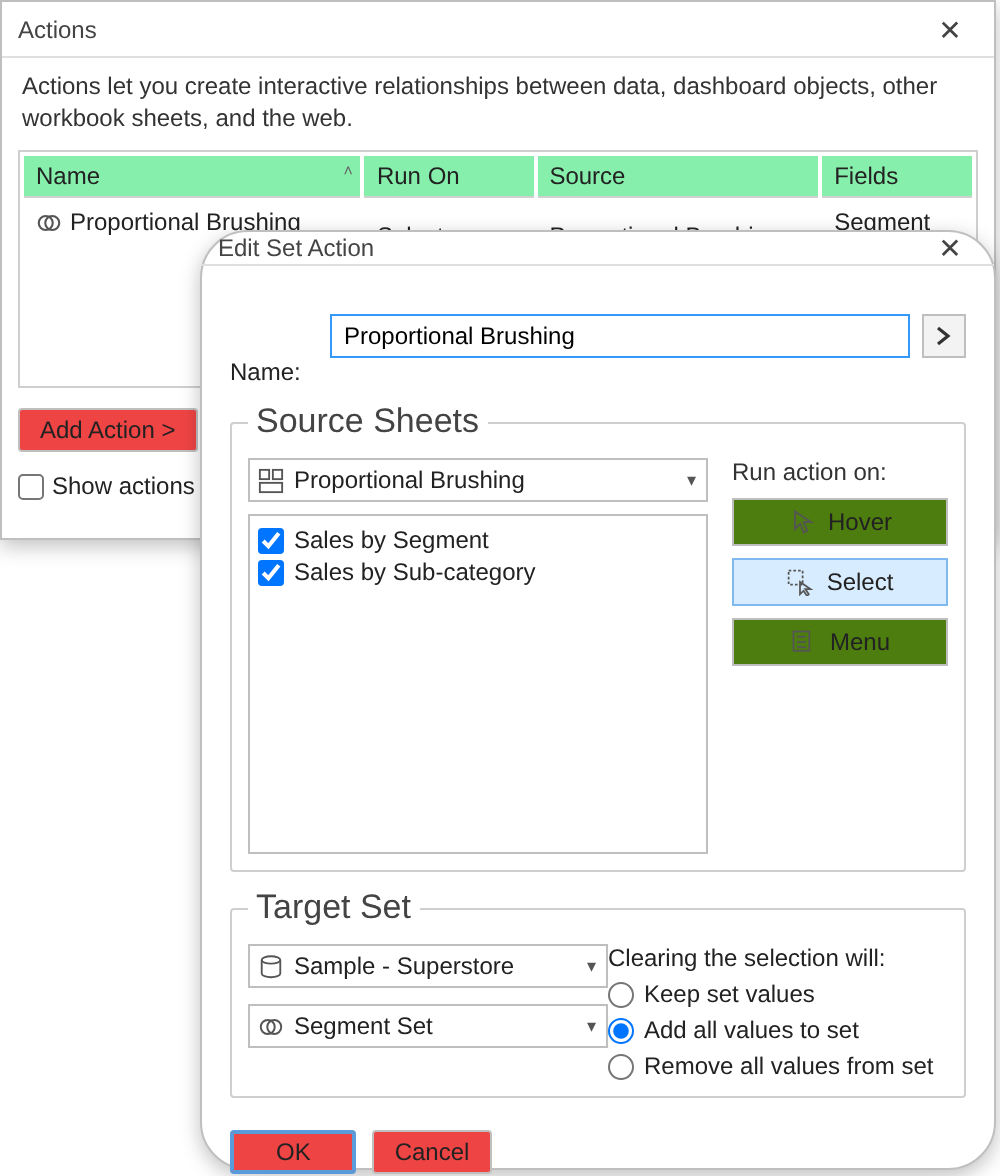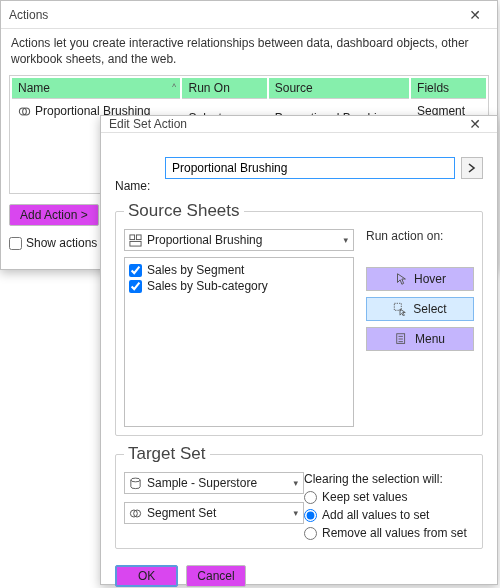--- a/index.html
+++ b/index.html
@@ -8,42 +8,42 @@
   .titlebar { display:flex; align-items:center; justify-content:space-between; height:28px; padding:0 8px; border-bottom:1px solid #e0e0e0; font-size:12px; color:#444; }
   .close-x { width:28px; text-align:center; font-size:14px; color:#444; cursor:pointer; }
   
   #actions-win { left:0; top:0; width:498px; height:270px; }
   .desc { padding:6px 10px 8px; color:#333; line-height:1.35; }
   .tbl { width:calc(100% - 16px); margin:0 8px; border:1px solid #cfcfcf; }
   .tbl th, .tbl td { text-align:left; padding:3px 6px; font-weight:normal; font-size:12px; }
   .tbl th { background:#86efac; border-bottom:1px solid #d0d0d0; position:relative; }
   .tbl th .sort { position:absolute; right:4px; top:3px; font-size:8px; color:#666; }
   .tbl td.first { display:flex; align-items:center; gap:4px; }
-  .btn { display:inline-flex; align-items:center; justify-content:center; height:22px; padding:0 10px; background:#d946ef; border:1px solid #bfbfbf; border-radius:2px; font-size:12px; color:#222; cursor:pointer; }
+  .btn { display:inline-flex; align-items:center; justify-content:center; height:22px; padding:0 10px; background:#ef4444; border:1px solid #bfbfbf; border-radius:2px; font-size:12px; color:#222; cursor:pointer; }
   .add-row { padding:10px 8px 6px; }
   .chk-row { display:flex; align-items:center; gap:4px; padding:4px 8px 8px; }
   input[type=checkbox]{ width:13px; height:13px; margin:0; }
   
-  #edit-win { left:100px; top:115px; width:398px; height:470px; display:flex; flex-direction:column; }
+  #edit-win { left:100px; top:115px; width:398px; height:470px; display:flex; flex-direction:column;border-radius:24px; }
   #edit-body { flex:1; padding:10px 14px 6px; display:flex; flex-direction:column; gap:8px; }
   .row { display:flex; align-items:center; gap:6px; }
   .row label { width:44px;margin-top:36px; }
   .name-input { flex:1; height:22px; border:1px solid #3399ff; padding:0 6px; outline:none; font-size:12px; }
   .sq-btn { width:22px; height:22px; border:1px solid #bfbfbf; background:#f3f3f3; display:flex; align-items:center; justify-content:center; font-size:11px; color:#333; cursor:pointer; }
   fieldset { border:1px solid #cfcfcf; border-radius:2px; margin:0; padding:8px 8px 8px; }
   legend { padding:0 4px; font-size:17px; color:#444; }
   .field-cols { display:flex; gap:12px; }
   .col-left { flex:1; display:flex; flex-direction:column; gap:6px; }
   .combo { height:22px; border:1px solid #bfbfbf; background:#fff; display:flex; align-items:center; padding:0 4px; gap:5px; position:relative; cursor:pointer; }
   .combo .chev { position:absolute; right:5px; font-size:9px; color:#555; }
   .listbox { border:1px solid #bfbfbf; background:#fff; height:170px; padding:4px; overflow:auto; }
   .listbox .item { display:flex; align-items:center; gap:5px; padding:1px 0; }
   .col-right { width:108px; display:flex; flex-direction:column; gap:6px; }
-  .side-label { font-size:12px; color:#333; margin-bottom:18px; }
-  .side-btn { height:24px; border:1px solid #bfbfbf; background:#c4b5fd; display:flex; align-items:center; justify-content:center; gap:6px; font-size:12px; cursor:pointer; }
+  .side-label { font-size:12px; color:#333; margin-bottom:0; }
+  .side-btn { height:24px; border:1px solid #bfbfbf; background:#4d7c0f; display:flex; align-items:center; justify-content:center; gap:6px; font-size:12px; cursor:pointer; }
   .side-btn.selected { background:#d7ecff; border-color:#7fb9f0; }
   .target-row { display:flex; }
   .target-left { flex:1; display:flex; flex-direction:column; gap:8px; }
   .target-right { width:170px; display:flex; flex-direction:column; gap:4px;justify-content:center; }
   .radio-row { display:flex; align-items:center; gap:5px; font-size:12px; }
   input[type=radio]{ margin:0; width:13px; height:13px; }
   #btnbar { display:flex; justify-content:flex-start; gap:8px; padding:10px 14px 12px; }
   .btn.primary { border-color:#5a9bdc; box-shadow:0 0 0 1px #5a9bdc inset; padding:0 22px; }
   .mini-icon { width:13px; height:13px; display:inline-block; }
   svg { display:block; }

